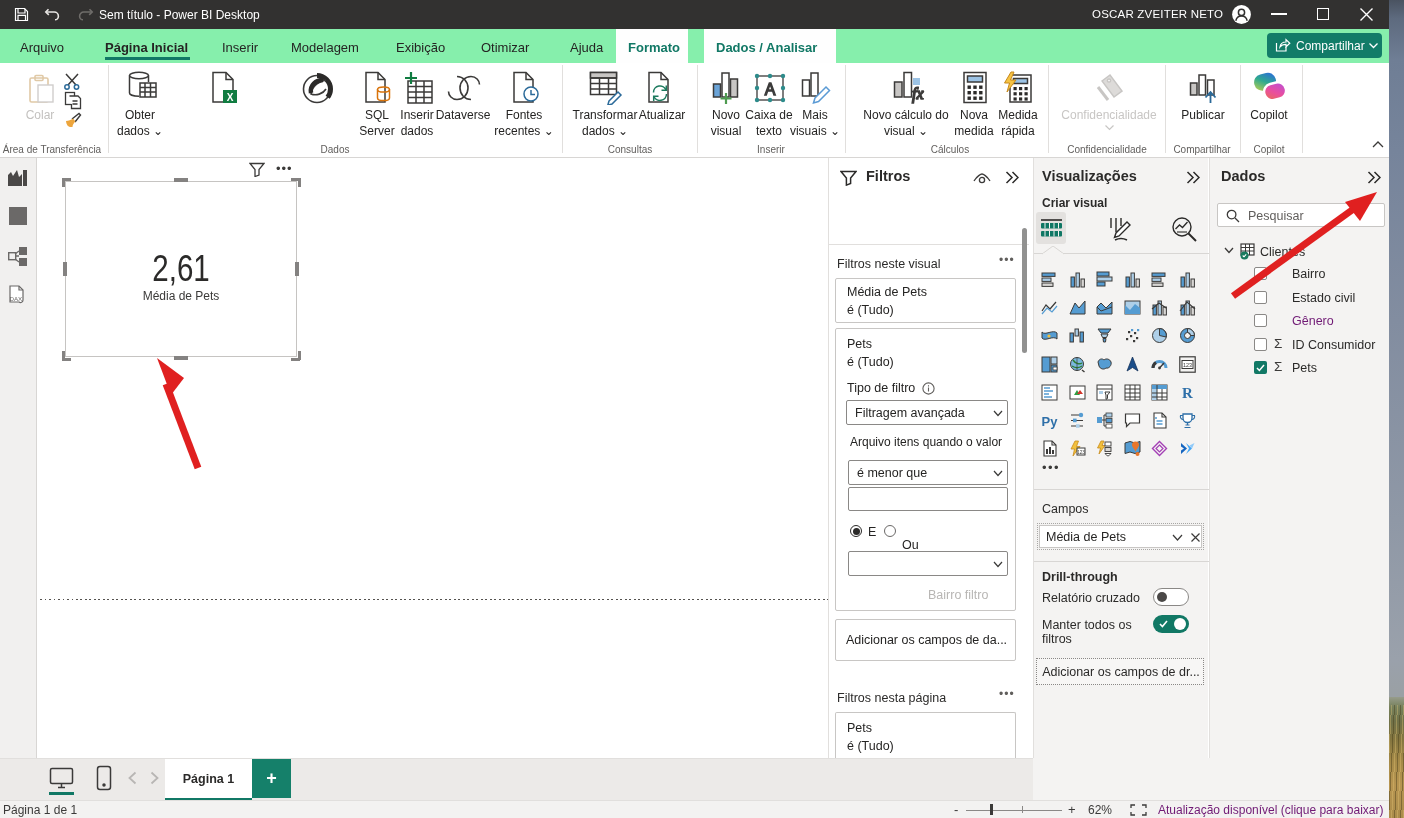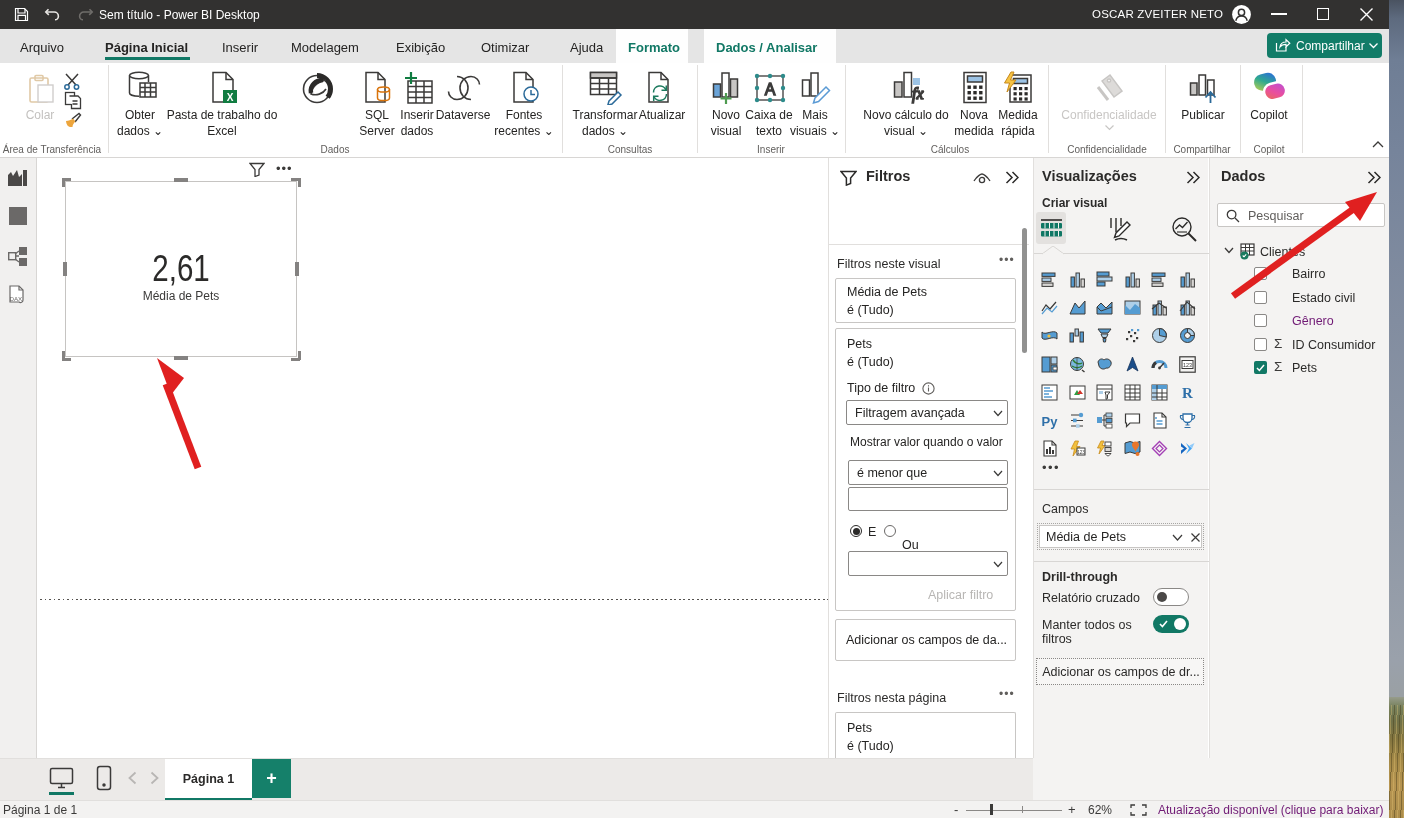--- a/index.html
+++ b/index.html
@@ -35,21 +35,21 @@
    <circle cx="10.5" cy="8.4" r="3.1" fill="none" stroke="#323130" stroke-width="1.5"></circle>
    <path d="M4.8 16.7 c0.8-3.2 3-4.6 5.7-4.6 s4.9 1.4 5.7 4.6" fill="none" stroke="#323130" stroke-width="1.5"></path>
  </svg>
  <div class="ab" style="left:1271px;top:13px;width:16px;height:1.6px;background:#fff"></div>
  <div class="ab" style="left:1317px;top:8px;width:12px;height:12px;border:1.4px solid #fff"></div>
  <svg class="ab" style="left:1359px;top:7px" width="15" height="15" viewBox="0 0 15 15" stroke="#fff" stroke-width="1.4">
    <path d="M1.5 1.5 L13.5 13.5 M13.5 1.5 L1.5 13.5"></path>
  </svg>
 </div>
 
-<div class="ab" style="left:0;top:29px;width:1389px;height:34px;background:#e5e5e5">
+<div class="ab" style="left:0;top:29px;width:1389px;height:34px;background:#86efac">
       <div class="ab" style="left:616px;top:0;width:72px;height:34px;background:#fefefe"></div>
       <div class="ab" style="left:704px;top:0;width:132px;height:34px;background:#fefefe"></div>
 <div class="ab" style="left:20px;top:11px;font-size:13px;color:#252423;font-weight:400">Arquivo</div>
 <div class="ab" style="left:105px;top:11px;font-size:13px;color:#252423;font-weight:600">Página Inicial</div>
 <div class="ab" style="left:222px;top:11px;font-size:13px;color:#252423;font-weight:400">Inserir</div>
 <div class="ab" style="left:291px;top:11px;font-size:13px;color:#252423;font-weight:400">Modelagem</div>
 <div class="ab" style="left:396px;top:11px;font-size:13px;color:#252423;font-weight:400">Exibição</div>
 <div class="ab" style="left:481px;top:11px;font-size:13px;color:#252423;font-weight:400">Otimizar</div>
 <div class="ab" style="left:570px;top:11px;font-size:13px;color:#252423;font-weight:400">Ajuda</div>
 <div class="ab" style="left:628px;top:11px;font-size:13px;color:#117865;font-weight:600">Formato</div>
@@ -115,21 +115,20 @@
  <path d="M12 16.5 h16 M12 21 h16 M17 12 v14 M22.5 12 v14"></path>
 </svg>
 <div class="ab" style="left:40px;top:44px;width:200px;text-align:center;font-size:12px;line-height:16px;color:#252423">Obter<br>dados ⌄</div>
 
 <svg class="ab" style="left:211px;top:8px" width="28" height="34" viewBox="0 0 28 34" fill="none">
  <path d="M2 1.5 h13 l7 7 V31 H2 z" stroke="#3b3a39" stroke-width="1.5" fill="#fff"></path>
  <path d="M15 1.5 v7 h7" stroke="#3b3a39" stroke-width="1.5" fill="none"></path>
  <rect x="12" y="19" width="14" height="13" fill="#107c41"></rect>
  <text x="19" y="29.5" font-size="10" font-weight="bold" fill="#fff" text-anchor="middle" font-family="Liberation Sans">X</text>
 </svg>
-<div class="ab" style="left:122px;top:44px;width:200px;text-align:center;font-size:12px;line-height:16px;color:#252423">Pasta de trabalho do<br>Excel</div>
 
 <svg class="ab" style="left:301px;top:10px" width="32" height="32" viewBox="0 0 32 32" fill="none" stroke="#3b3a39">
  <circle cx="16" cy="16" r="13.5" stroke-width="1.6"></circle>
  <path d="M16 2.5 a13.5 13.5 0 0 1 0 27" stroke-width="5" stroke="#2b2a29" fill="none" stroke-dasharray="30 70"></path>
  <path d="M25 7 c-6 1-14 5-15 14 c5 2 12 0 15-5" stroke-width="1.6"></path>
  <path d="M10 20 c-1.5-8 5-13 12-13" stroke-width="4.5" stroke="#2b2a29"></path>
 </svg>
 
 <svg class="ab" style="left:364px;top:8px" width="28" height="34" viewBox="0 0 28 34" fill="none" stroke="#3b3a39" stroke-width="1.5">
  <path d="M2 1.5 h12 l7 7 V31 H2 z" fill="#fff"></path>
@@ -364,39 +363,39 @@
    <svg class="ab" style="left:86px;top:53px" width="13" height="13" viewBox="0 0 13 13" fill="none" stroke="#605e5c" stroke-width="1.1">
           <circle cx="6.5" cy="6.5" r="5.6"></circle>
           <path d="M6.5 5.5 v4 M6.5 3.2 v1.2"></path>
         </svg>
    <div class="ab" style="left:10px;top:71px;width:162px;height:25px;border:1px solid #8a8886;border-radius:2px">
      <div class="ab" style="left:8px;top:5px;font-size:12.5px">Filtragem avançada</div>
      <svg class="ab" style="left:146px;top:9px" width="10" height="7" viewBox="0 0 10 7" fill="none" stroke="#3b3a39" stroke-width="1.2">
             <path d="M1 1 L5 5.5 L9 1"></path>
           </svg>
    </div>
-   <div class="ab" style="left:14px;top:106px;font-size:12px">Mostrar valor quando o valor</div>
+   <div class="ab" style="left:14px;top:106px;font-size:12px">Arquivo itens quando o valor</div>
    <div class="ab" style="left:12px;top:131px;width:160px;height:25px;border:1px solid #8a8886;border-radius:2px">
      <div class="ab" style="left:8px;top:5px;font-size:12.5px">é menor que</div>
      <svg class="ab" style="left:144px;top:9px" width="10" height="7" viewBox="0 0 10 7" fill="none" stroke="#3b3a39" stroke-width="1.2">
             <path d="M1 1 L5 5.5 L9 1"></path>
           </svg>
    </div>
    <div class="ab" style="left:12px;top:158px;width:160px;height:24px;border:1px solid #8a8886;border-radius:2px"></div>
    <div class="ab" style="left:14px;top:196px;width:12px;height:12px;border-radius:50%;border:1px solid #2b2a29"></div>
    <div class="ab" style="left:17px;top:199px;width:7px;height:7px;border-radius:50%;background:#2b2a29"></div>
    <div class="ab" style="left:32px;top:196px;font-size:12.5px">E</div>
    <div class="ab" style="left:48px;top:196px;width:12px;height:12px;border-radius:50%;border:1px solid #6b6968"></div>
    <div class="ab" style="left:66px;top:209px;font-size:12.5px">Ou</div>
    <div class="ab" style="left:12px;top:222px;width:160px;height:25px;border:1px solid #8a8886;border-radius:2px">
      <svg class="ab" style="left:144px;top:9px" width="10" height="7" viewBox="0 0 10 7" fill="none" stroke="#3b3a39" stroke-width="1.2">
             <path d="M1 1 L5 5.5 L9 1"></path>
           </svg>
    </div>
-   <div class="ab" style="left:92px;top:259px;font-size:12.5px;color:#b8b6b4">Aplicar filtro</div>
+   <div class="ab" style="left:92px;top:259px;font-size:12.5px;color:#b8b6b4">Bairro filtro</div>
  </div>
  <div class="ab" style="left:6px;top:461px;width:181px;height:42px;border:1px solid #c8c6c4;border-radius:2px">
    <div class="ab" style="left:0;top:13px;width:181px;text-align:center;font-size:12.5px">Adicionar os campos de da...</div>
  </div>
  <div class="ab" style="left:8px;top:533px;font-size:12.5px;color:#2b2a29">Filtros nesta página</div>
  <div class="ab" style="left:170px;top:529px;font-size:12px;color:#605e5c;letter-spacing:1px">•••</div>
  <div class="ab" style="left:6px;top:554px;width:181px;height:46px;border:1px solid #c8c6c4;border-radius:2px 2px 0 0;border-bottom:none">
    <div class="ab" style="left:11px;top:8px;font-size:12.5px">Pets</div>
    <div class="ab" style="left:11px;top:26px;font-size:12.5px">é (Tudo)</div>
  </div>

